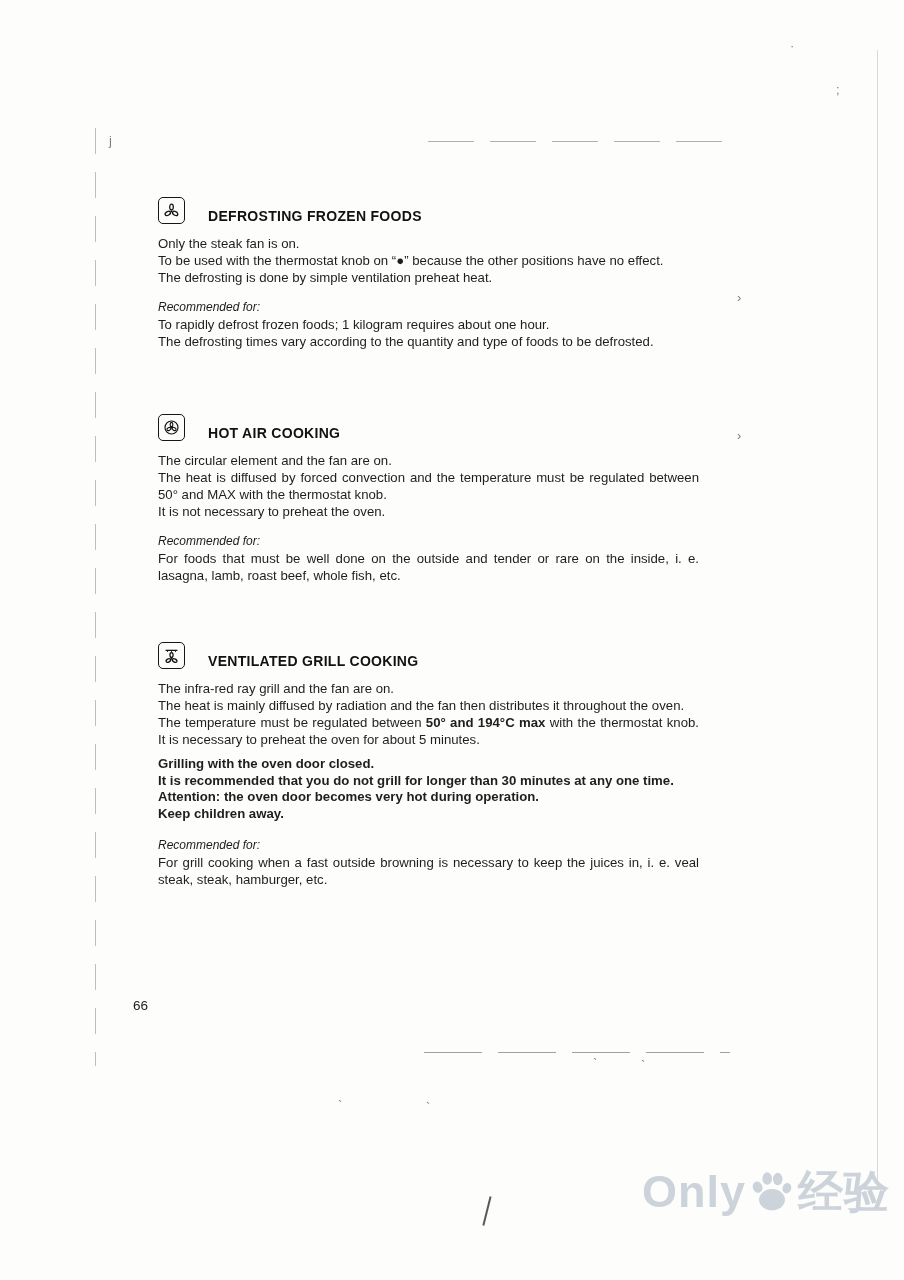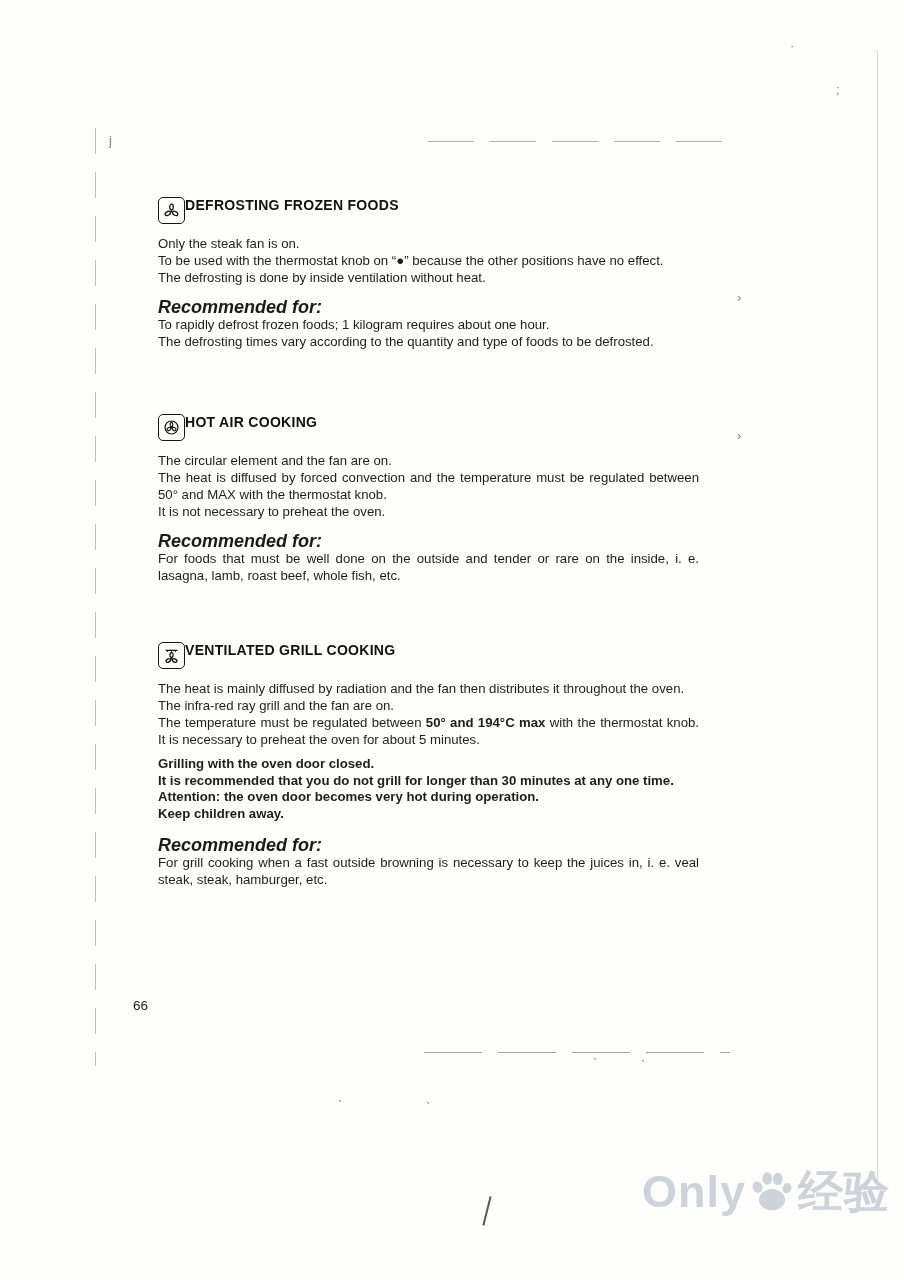--- a/index.html
+++ b/index.html
@@ -33,36 +33,36 @@
   }
   .speck { position:absolute; color:#4a4a4a; font-size:13px; opacity:.7; }
   .slash-mark {
     position:absolute; left:486px; top:1196px; width:1.5px; height:30px;
     background:#2e2e2e; transform:rotate(14deg); opacity:.8;
   }
 
   
   .content { position:absolute; left:158px; top:197px; width:541px; }
 
-  .sec-header { display:flex; align-items:flex-start; }
+  .sec-header { display:flex; align-items:flex-end; gap:23px; }
   .sec-icon {
     width:27px; height:27px; flex:0 0 27px;
     border:1.8px solid #161616; border-radius:5px;
     display:flex; align-items:center; justify-content:center;
     background:#fdfdfc;
   }
   .sec-icon svg { display:block; }
   .sec-title { font-size:14px; font-weight:bold; letter-spacing:.3px; color:#111; }
 
   p.line {
     font-size:13.2px; line-height:17px; text-align:justify; color:#1e1e1e;
   }
   p.line.bold { font-weight:bold; line-height:16.5px; }
   .rec-label {
-    font-size:18px; font-weight:bold; font-style:italic; line-height:17px;
+    font-size:12px; font-weight:normal; font-style:italic; line-height:17px;
   }
   .b { font-weight:bold; }
 
   .mt-body { margin-top:11px; }
   .mt-rec1  { margin-top:13px; }
   .sec2 { margin-top:64px; }
   .sec3 { margin-top:58px; }
   .mt-warn { margin-top:8px; }
   .mt-rec3 { margin-top:15px; }
 
@@ -108,21 +108,21 @@
               <ellipse cx="12" cy="7.6" rx="2.3" ry="3.6" transform="rotate(240 12 13)"></ellipse>
               <circle cx="12" cy="13" r="1.4" fill="#141414" stroke="none"></circle>
             </g>
           </svg>
         </span>
         <h2 class="sec-title">DEFROSTING FROZEN FOODS</h2>
       </div>
       <div class="mt-body">
         <p class="line">Only the steak fan is on.</p>
         <p class="line">To be used with the thermostat knob on “●” because the other positions have no effect.</p>
-        <p class="line">The defrosting is done by inside ventilation without heat.</p>
+        <p class="line">The defrosting is done by simple ventilation preheat heat.</p>
       </div>
       <p class="rec-label mt-rec1">Recommended for:</p>
       <p class="line">To rapidly defrost frozen foods; 1 kilogram requires about one hour.</p>
       <p class="line">The defrosting times vary according to the quantity and type of foods to be defrosted.</p>
     </section>
 
     <section class="sec2">
       <div class="sec-header">
         <span class="sec-icon">
           <svg width="19" height="19" viewBox="0 0 24 24" fill="none" stroke="#141414" stroke-width="1.5">
@@ -156,22 +156,22 @@
               <ellipse cx="12" cy="11.4" rx="2" ry="3.1"></ellipse>
               <ellipse cx="12" cy="11.4" rx="2" ry="3.1" transform="rotate(120 12 16)"></ellipse>
               <ellipse cx="12" cy="11.4" rx="2" ry="3.1" transform="rotate(240 12 16)"></ellipse>
               <circle cx="12" cy="16" r="1.3" fill="#141414" stroke="none"></circle>
             </g>
           </svg>
         </span>
         <h2 class="sec-title">VENTILATED GRILL COOKING</h2>
       </div>
       <div class="mt-body">
+        <p class="line">The infra-red ray grill and the fan are on.</p>
         <p class="line">The heat is mainly diffused by radiation and the fan then distributes it throughout the oven.</p>
-        <p class="line">The infra-red ray grill and the fan are on.</p>
         <p class="line"><span>The temperature must be regulated between </span><span class="b">50° and 194°C max</span><span> with the thermostat knob. It is necessary to preheat the oven for about 5 minutes.</span></p>
       </div>
       <div class="mt-warn">
         <p class="line bold">Grilling with the oven door closed.</p>
         <p class="line bold">It is recommended that you do not grill for longer than 30 minutes at any one time.</p>
         <p class="line bold">Attention: the oven door becomes very hot during operation.</p>
         <p class="line bold">Keep children away.</p>
       </div>
       <p class="rec-label mt-rec3">Recommended for:</p>
       <p class="line">For grill cooking when a fast outside browning is necessary to keep the juices in, i. e. veal steak, steak, hamburger, etc.</p>

